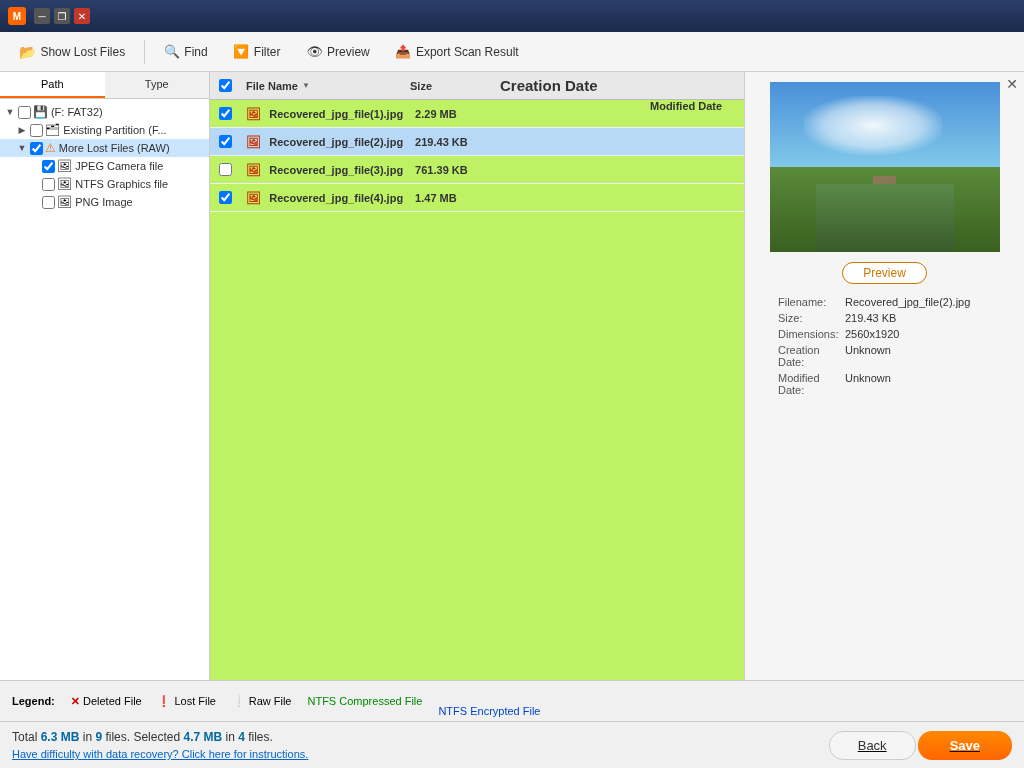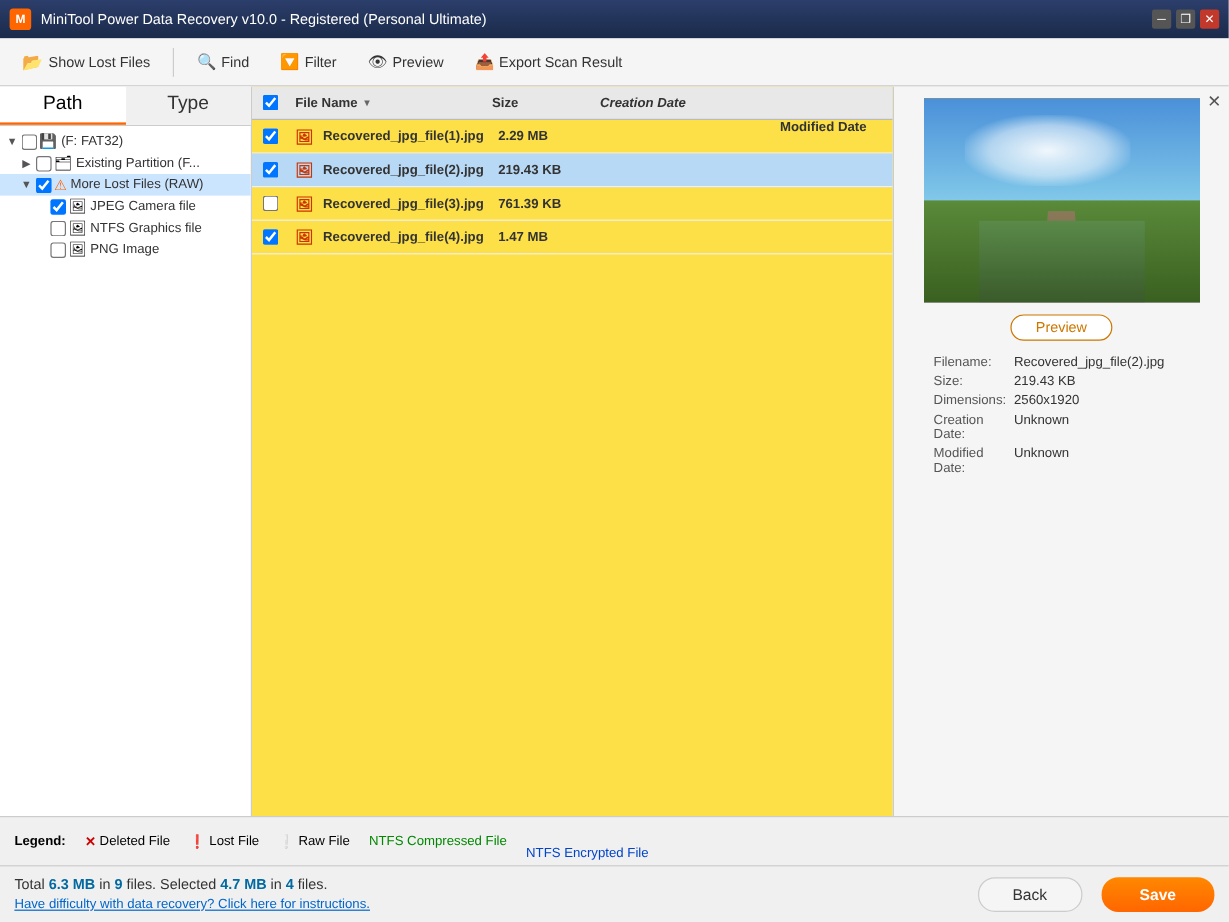--- a/index.html
+++ b/index.html
@@ -76,21 +76,21 @@
     }
     .tab-bar {
       display: flex;
       border-bottom: 1px solid #ccc;
     }
     .tab {
       flex: 1;
       padding: 6px 0;
       text-align: center;
       cursor: pointer;
-      font-size: 16px;
+      font-size: 11px;
       color: #333;
       background: #f0f0f0;
       border-bottom: 2px solid transparent;
     }
     .tab.active {
       background: #fff;
       border-bottom: 2px solid #ff6600;
       color: #000;
     }
     .tree { flex: 1; overflow-y: auto; padding: 4px 0; }
@@ -105,35 +105,35 @@
     .tree-indent { display: inline-block; }
     .tree-toggle { width: 12px; height: 12px; display: inline-flex; align-items: center; justify-content: center; font-size: 9px; color: #555; cursor: pointer; }
     .tree-checkbox { width: 13px; height: 13px; margin: 0 2px; }
     .tree-label { font-size: 11px; color: #333; overflow: hidden; text-overflow: ellipsis; }
 
     
     .file-panel {
       flex: 1;
       display: flex;
       flex-direction: column;
-      background: #fde047;
+      background: #bef264;
       overflow: hidden;
     }
     .file-table-header {
       display: flex;
       background: #e8e8e8;
       border-bottom: 1px solid #bbb;
       height: 28px;
       align-items: center;
       flex-shrink: 0;
     }
     .col-check { width: 30px; display: flex; align-items: center; justify-content: center; flex-shrink: 0; }
     .col-name { flex: 1; padding: 0 6px; font-size: 11px; font-weight: bold; color: #333; display: flex; align-items: center; gap: 4px; }
     .col-size { width: 90px; padding: 0 6px; font-size: 11px; font-weight: bold; color: #333; flex-shrink: 0; }
-    .col-created { width: 150px; padding: 0 6px; font-size: 11px; font-weight: bold; color: #333; flex-shrink: 0; font-style: italic; }
+    .col-created { width: 150px; padding: 0 6px; font-size: 15px; font-weight: bold; color: #333; flex-shrink: 0; }
     .col-modified { width: 100px; padding: 0 6px; font-size: 11px; font-weight: bold; color: #333; flex-shrink: 0; margin-top: 40px; }
     .sort-icon { font-size: 8px; color: #666; }
 
     .file-list { flex: 1; overflow-y: auto; }
     .file-row {
       display: flex;
       align-items: center;
       height: 28px;
       border-bottom: 1px solid #f0f0f0;
       cursor: pointer;
@@ -252,21 +252,20 @@
       text-align: right;
     }
   </style>
 </head>
 <body>
 
 <div class="titlebar">
   <div class="titlebar-icon">
     <span>M</span>
   </div>
-  <span class="titlebar-title">MiniTool Power Data Recovery v10.0 - Registered (Personal Ultimate)</span>
   <div class="titlebar-controls">
     <button class="titlebar-btn">─</button>
     <button class="titlebar-btn">❐</button>
     <button class="titlebar-btn close">✕</button>
   </div>
 </div>
 
 <div class="toolbar">
   <button class="toolbar-btn">
     <span style="font-size:14px;">📂</span>
@@ -507,17 +506,17 @@
   </span>
 </div>
 
 <div class="bottom-actions">
   <div style="display:flex; flex-direction:column; gap:4px;">
     <span class="status-text">
       Total <strong>6.3 MB</strong> in <strong>9</strong> files.  Selected <strong>4.7 MB</strong> in <strong>4</strong> files.
     </span>
     <span class="status-link">Have difficulty with data recovery? Click here for instructions.</span>
   </div>
-  <div style="display:flex; gap:16px;">
+  <div style="display:flex; gap:2px;text-decoration:underline;">
     <button class="btn-back">Back</button>
     <button class="btn-save">Save</button>
   </div>
 </div>
 
 </body></html>

